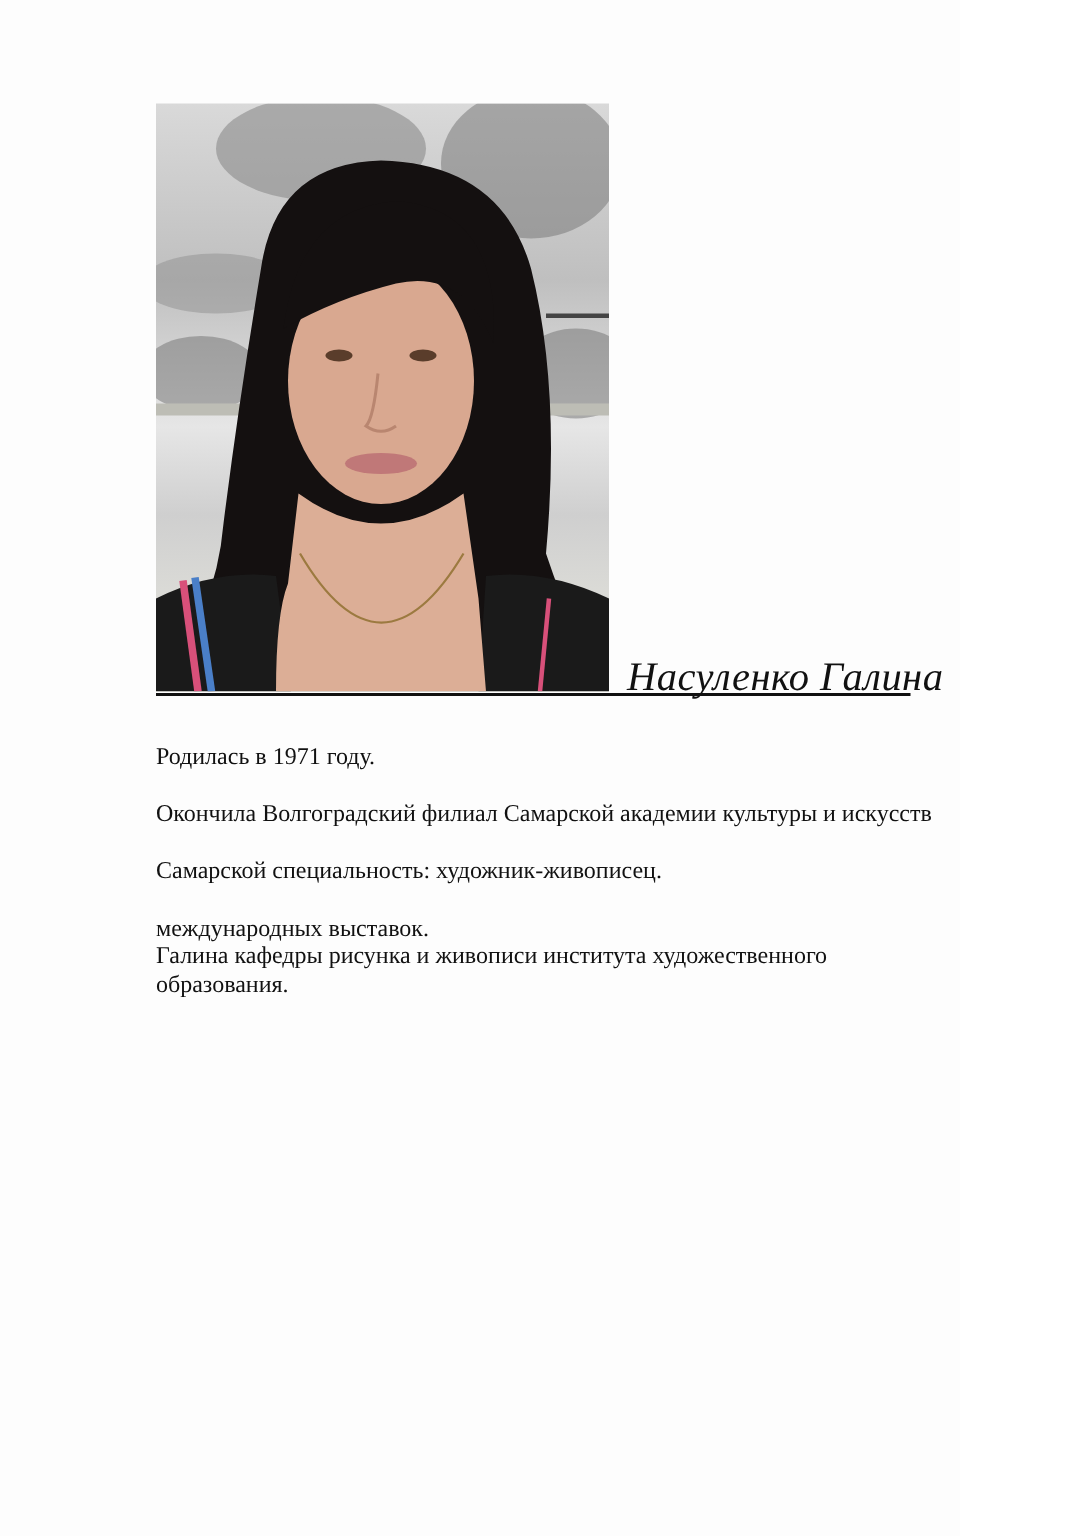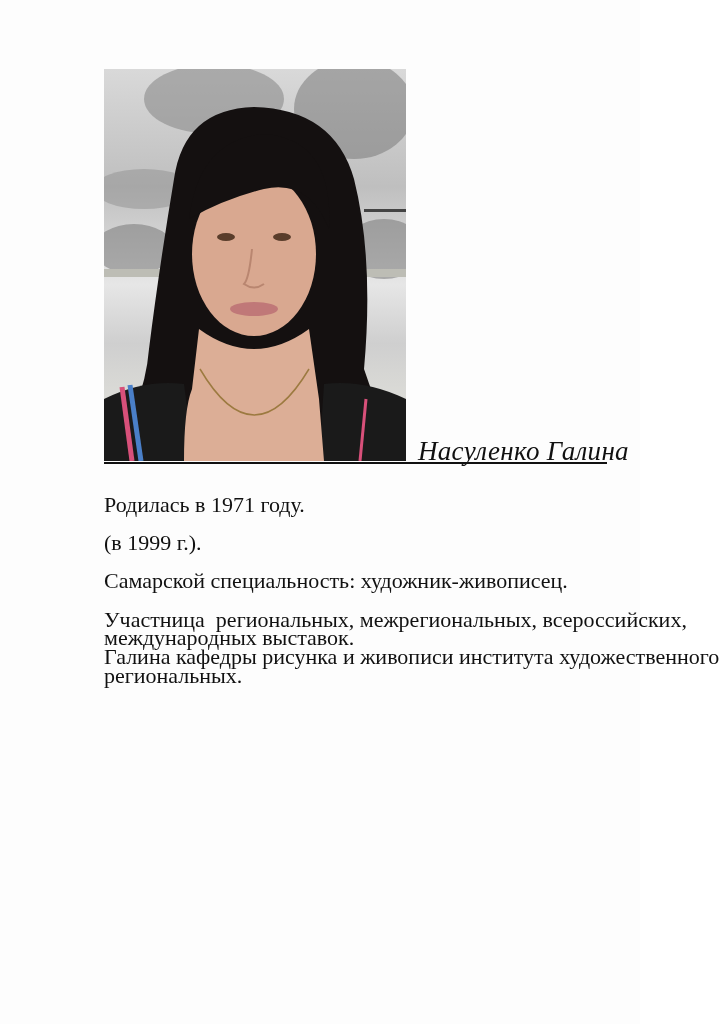--- a/index.html
+++ b/index.html
@@ -17,21 +17,21 @@
     position: absolute; left: 418px; top: 436px; font-style: italic; font-size: 27px;
     letter-spacing: 0.3px; white-space: nowrap;
   }
   .underline-rule {
     position: absolute; left: 104px; top: 462px; width: 503px; height: 2px; background: #111;
   }
   .name-line2 {
     position: absolute; left: 104px; top: 466px; font-style: italic; font-size: 27px;
     text-decoration: underline; text-decoration-thickness: 2px; text-underline-offset: 3px; white-space: nowrap;
   }
-  .bio { position: absolute; left: 104px; top: 496px; width: 560px; font-size: 22px; line-height: 18.7px; }
+  .bio { position: absolute; left: 104px; top: 496px; width: 560px; font-size: 16px; line-height: 18.7px; }
   .bio p { margin: 0; white-space: nowrap; }
   .bio .gap { height: 19.5px; }
 </style>
 </head>
 <body>
 
 <div class="page">
 
   <div class="photo">
     <svg width="302" height="392" viewBox="0 0 302 392" xmlns="http://www.w3.org/2000/svg">
@@ -68,23 +68,22 @@
       <path d="M96 300 Q150 392 205 300" stroke="#9c7a40" stroke-width="1.5" fill="none"></path>
     </svg>
   </div>
 
   <div class="name-line1">Насуленко Галина</div>
   <div class="underline-rule"></div>
 
   <div class="bio">
     <p>Родилась в 1971 году.</p>
     <div class="gap"></div>
-    <p>(в 1999 г.).</p>
+    <p>Окончила Волгоградский филиал Самарской академии культуры и искусств</p>
     <div class="gap"></div>
     <p>Самарской специальность: художник-живописец.</p>
     <div class="gap"></div>
-    <p style="white-space:pre;">Участница  региональных, межрегиональных, всероссийских,</p>
     <p>международных выставок.</p>
     <p>Галина кафедры рисунка и живописи института художественного</p>
-    <p>региональных.</p>
+    <p>образования.</p>
   </div>
 
 </div>
 
 </body></html>

